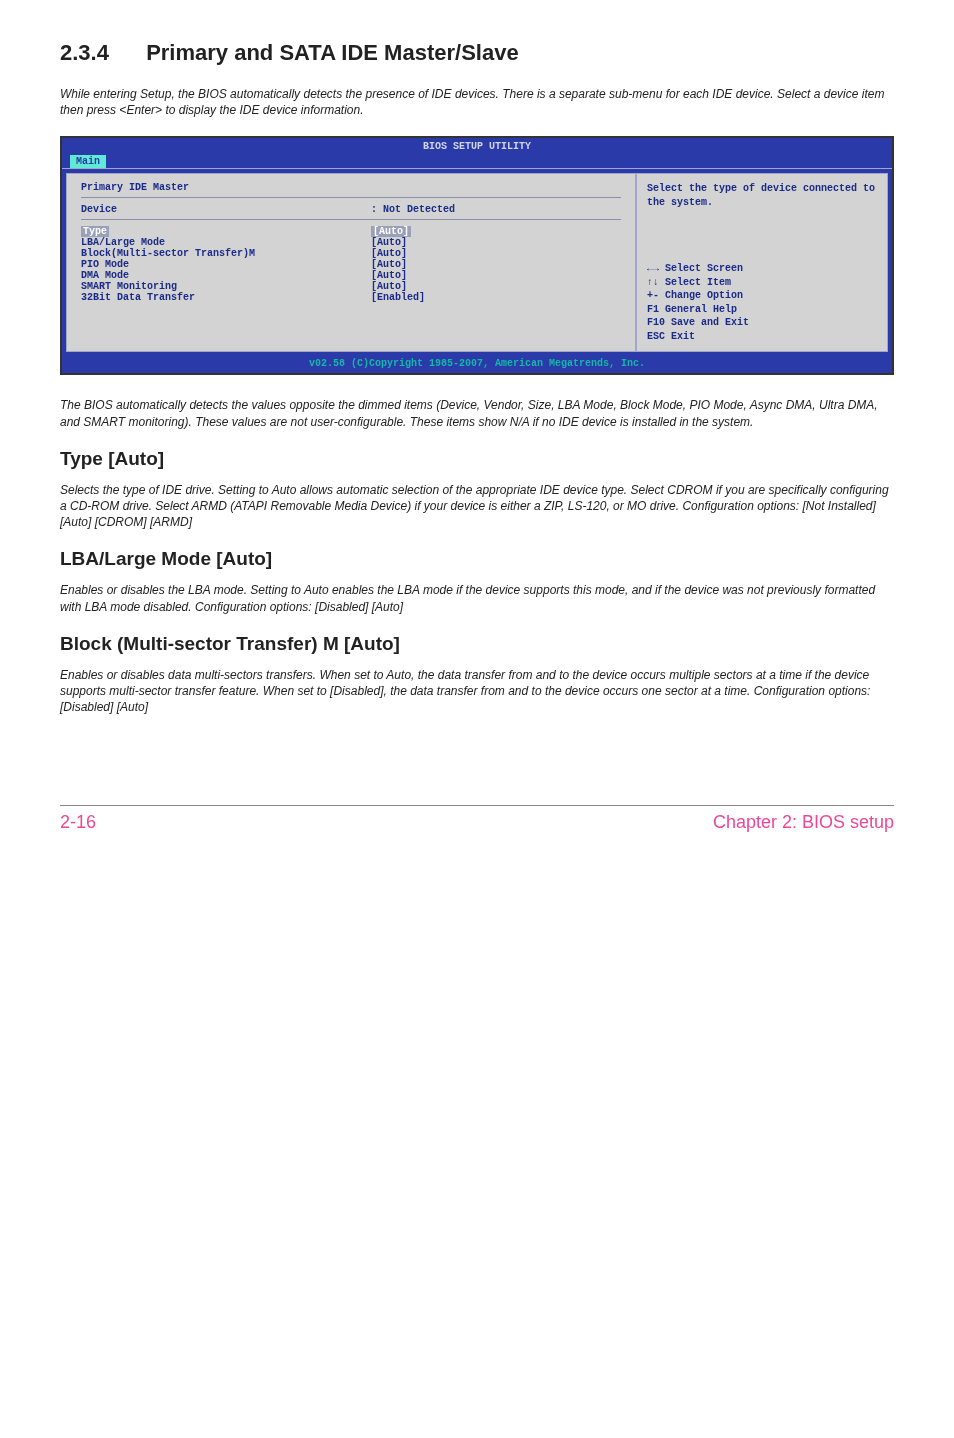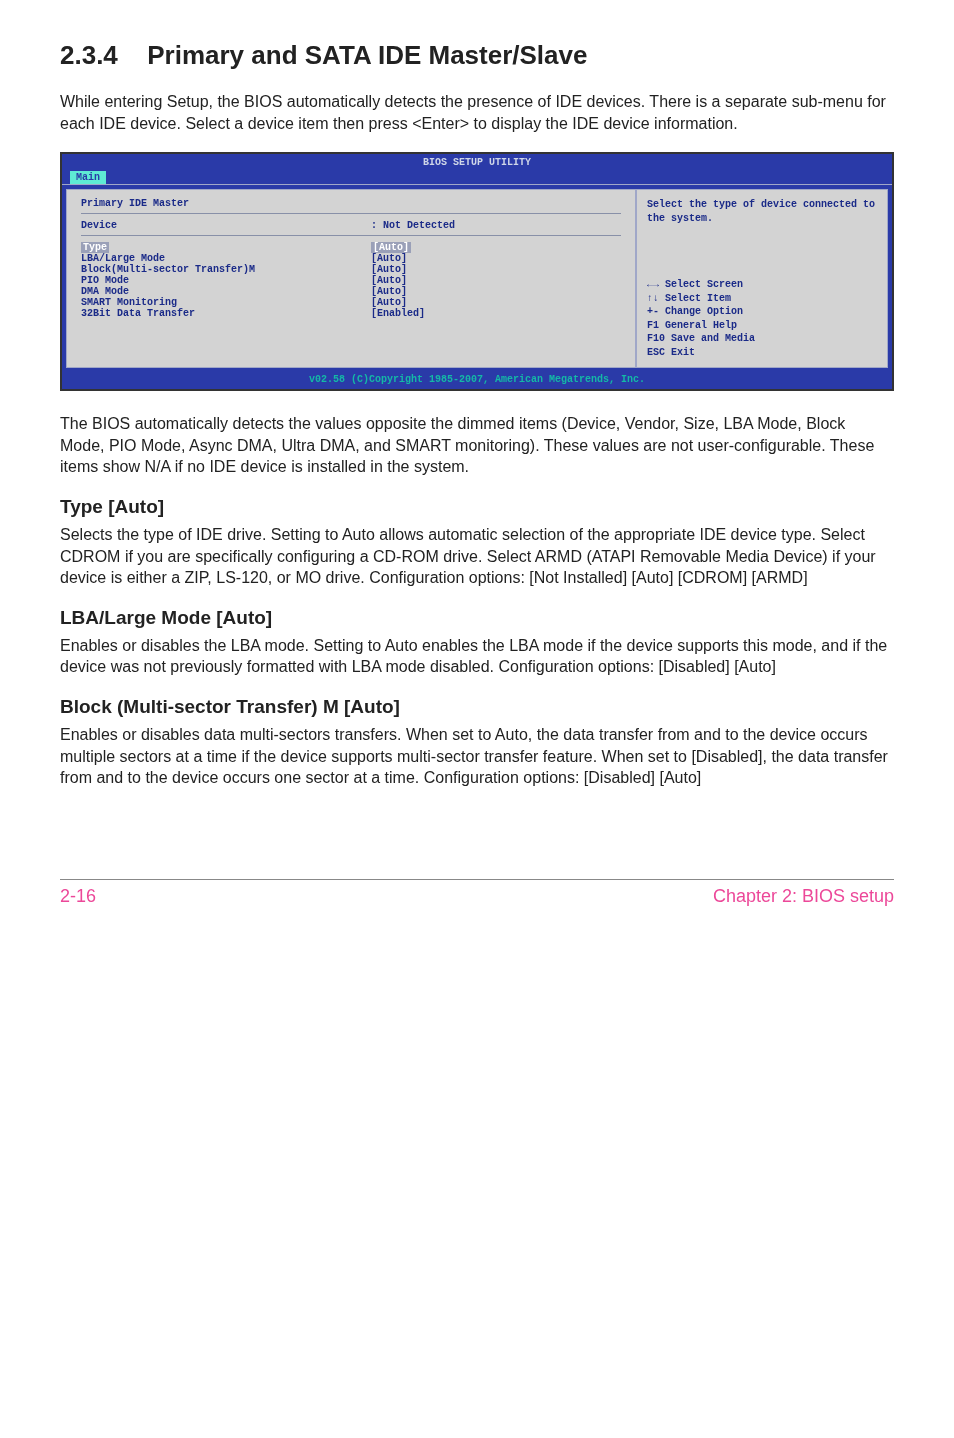--- a/index.html
+++ b/index.html
@@ -5,29 +5,30 @@
   * { box-sizing: border-box; }
   body {
     margin: 0;
     padding: 40px 60px;
     font-family: Arial, Helvetica, sans-serif;
     color: #222;
     background: #fff;
     width: 954px;
   }
   h2.section-title {
-    font-size: 26px;
+    font-size: 22px;
     font-weight: bold;
     margin: 0 0 20px 0;
   }
   h2.section-title .num { display:inline-block; width:80px; }
   p.body {
-    font-size: 16px;
+    font-size: 12px;
     line-height: 1.35;
-    margin: 0 0 18px 0;
+    margin: 12px 0 18px 0;
+    font-style: italic;
   }
   h3.sub {
     font-size: 19px;
     font-weight: bold;
     margin: 18px 0 6px 0;
   }
   .bios {
     border: 2px solid #333;
     background: #2a3aa8;
     color: #fff;
@@ -172,21 +173,21 @@
           </div>
         </div>
     </div>
     <div class="bios-right">
       <div class="help">Select the type of device connected to the system.</div>
       <div class="keys" id="bios-keys">
           <div>←→ Select Screen</div>
           <div>↑↓  Select Item</div>
           <div>+-  Change Option</div>
           <div>F1  General Help</div>
-          <div>F10 Save and Media</div>
+          <div>F10 Save and Exit</div>
           <div>ESC Exit</div>
         </div>
     </div>
   </div>
   <div class="bios-footer">v02.58 (C)Copyright 1985-2007, American Megatrends, Inc.</div>
 </div>
 
 <p class="body">The BIOS automatically detects the values opposite the dimmed items (Device, Vendor, Size, LBA Mode, Block Mode, PIO Mode, Async DMA, Ultra DMA, and SMART monitoring). These values are not user-configurable. These items show N/A if no IDE device is installed in the system.</p>
 
 <div id="subs">

